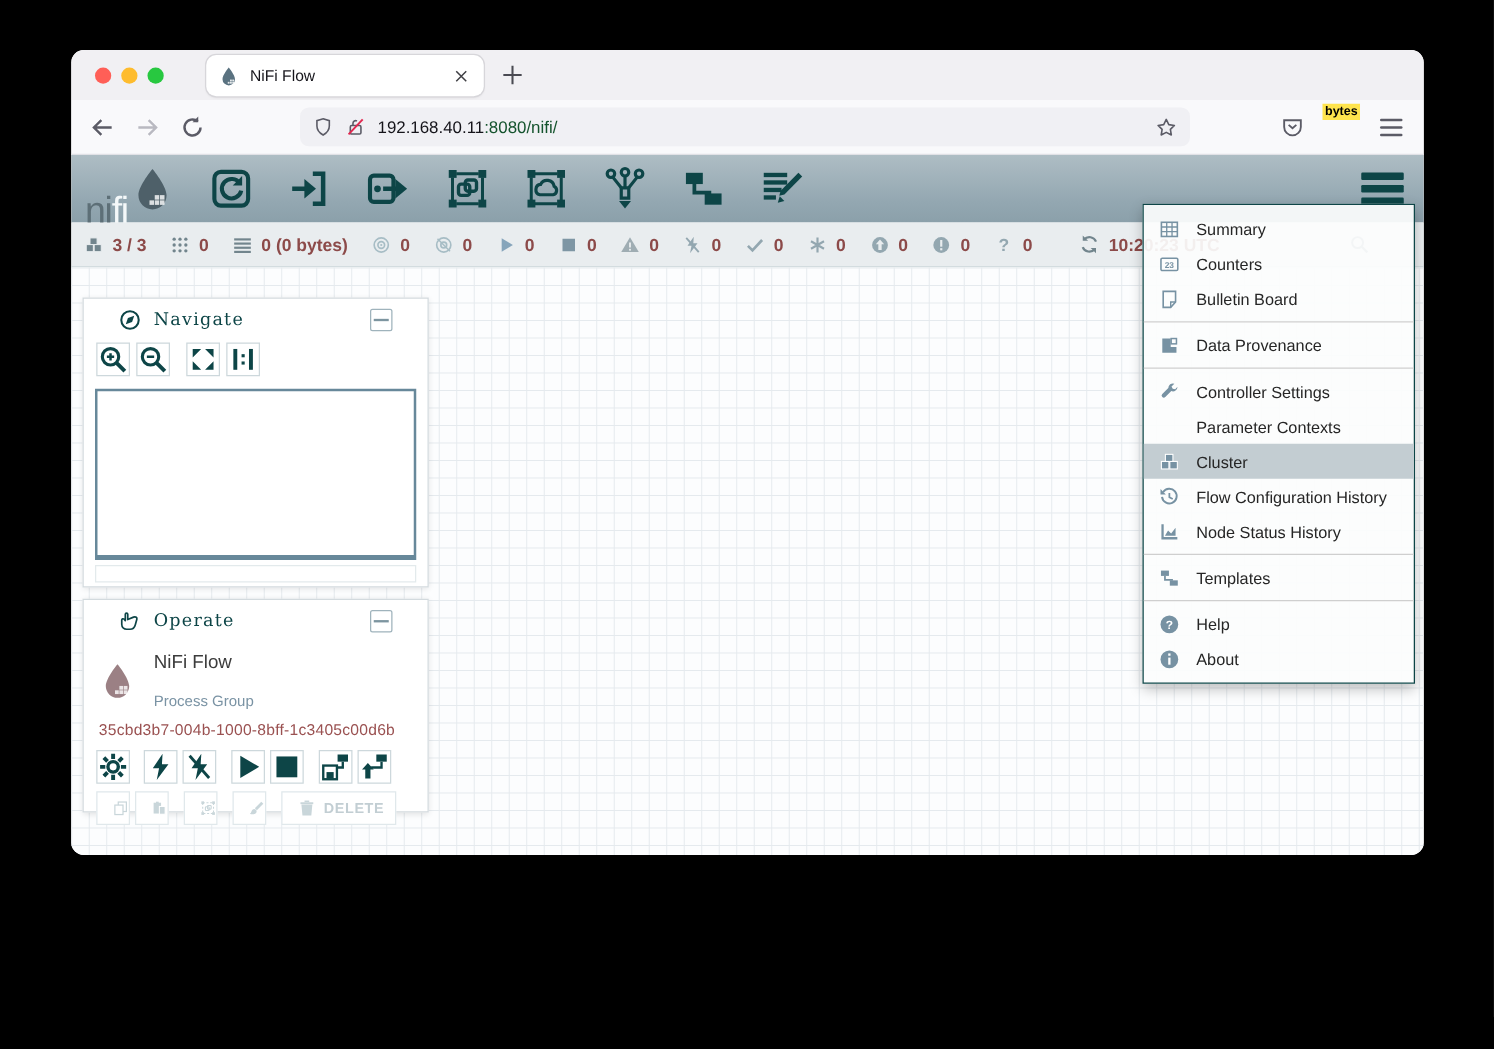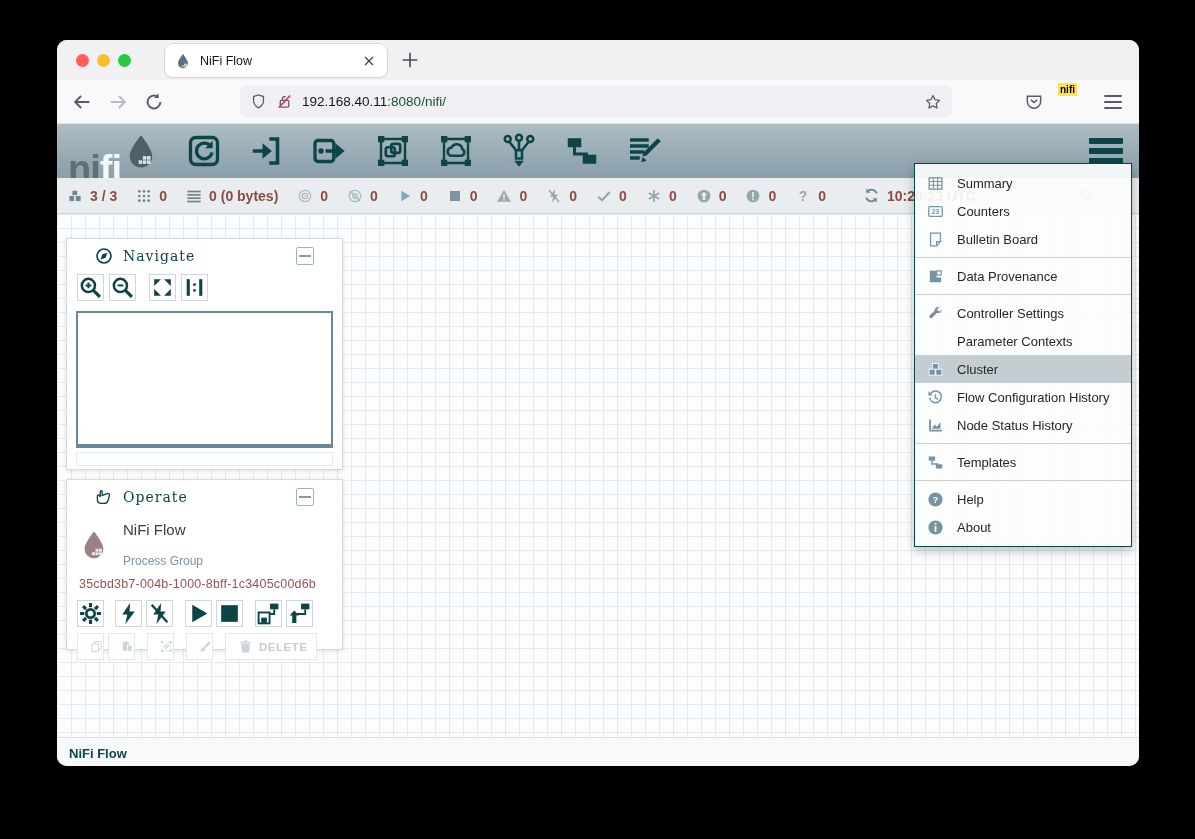--- a/index.html
+++ b/index.html
@@ -1,16 +1,16 @@
 <!DOCTYPE html>
 <html><head>
 <meta charset="utf-8">
 <style>
   html,body{margin:0;padding:0;background:#000;width:1195px;height:839px;font-family:"Liberation Sans",sans-serif;-webkit-font-smoothing:antialiased;}
-  .window{position:absolute;left:57px;top:40px;width:1082px;height:726px;border-radius:10px;overflow:hidden;background:#fff;box-shadow:0 18px 50px rgba(0,0,0,.6);}
+  .window{position:absolute;left:57px;top:40px;width:1082px;height:644px;border-radius:10px;overflow:hidden;background:#fff;box-shadow:0 18px 50px rgba(0,0,0,.6);}
   
   .tabbar{height:40px;background:#f1f0f3;display:flex;align-items:center;position:relative;}
   .lights{display:flex;gap:8px;margin-left:19px;}
   .light{width:13px;height:13px;border-radius:50%;}
   .light.red{background:#ff5f57}.light.yellow{background:#febc2e}.light.green{background:#28c840}
   .tab{position:absolute;left:108px;top:4px;width:222px;height:33px;background:#fff;border-radius:8px;box-shadow:0 0 0 1px #d7d6da,0 1px 2px rgba(0,0,0,.08);display:flex;align-items:center;padding:0 10px;box-sizing:border-box;}
   .tab .fav{width:16px;height:16px;color:#5a7280;flex:0 0 auto;}
   .tab .title{font-size:12.5px;color:#15141a;margin-left:9px;flex:1;}
   .tab .close{width:16px;height:16px;color:#3f3f44;}
   .newtab{position:absolute;left:342px;top:9px;width:22px;height:22px;color:#4a4a52;}
@@ -25,21 +25,21 @@
   .rightbtns{position:absolute;right:0;top:0;height:43px;display:flex;align-items:center;}
   .pocket{width:20px;height:20px;color:#5b5b66;margin-right:20px;}
   .avatar{position:relative;width:20px;height:20px;margin-right:20px;}
   .avatar .face{width:19px;height:19px;border-radius:50%;background:radial-gradient(circle at 50% 35%,#f5b06a 0 45%,#e08034 100%);}
   .avatar .badge{position:absolute;left:-6px;top:-9px;background:#ffe44d;color:#000;font-size:10px;font-weight:bold;padding:0 2px;line-height:13px;}
   .burger{width:18px;height:14px;display:flex;flex-direction:column;justify-content:space-between;margin-right:17px;}
   .burger i{display:block;height:2px;background:#5b5b66;border-radius:1px;}
   
   .nifi-header{height:54px;background:linear-gradient(180deg,#aebdc4 0%,#93a7b1 70%,#8ba0aa 100%);display:flex;align-items:center;position:relative;}
   .logo{display:flex;align-items:center;margin-left:11px;}
-  .logo .t{font-size:38px;font-weight:bold;letter-spacing:-1px;margin-top:36px;}
+  .logo .t{font-size:30px;font-weight:normal;letter-spacing:-1px;margin-top:36px;}
   .logo .ni{color:#5d6f77}.logo .fi{color:#f4f8f9}
   .logo .drop{width:36px;height:38px;color:#4e6069;margin-left:2px;}
   .ctools{display:flex;align-items:center;margin-left:27px;gap:27px;}
   .ctool{width:36px;height:36px;color:#0d4547;cursor:grab;}
   .nifi-burger{position:absolute;right:16px;top:14px;width:34px;height:26px;display:flex;flex-direction:column;justify-content:space-between;}
   .nifi-burger i{display:block;height:6px;background:#0d4547;border-radius:1px;}
   
   .statusbar{height:35px;background:#e9edef;border-bottom:1px solid #ccd6da;display:flex;align-items:center;position:relative;font-weight:bold;}
   .status-items{display:flex;align-items:center;margin-left:10px;gap:19px;}
   .sitem{display:flex;align-items:center;gap:7px;}
@@ -160,21 +160,21 @@
     </div>
     <div class="rightbtns">
       <span class="pocket iconwrap">
           <svg viewBox="0 0 24 24" xmlns="http://www.w3.org/2000/svg">
             <path d="M4 5h16v6.5a8 8 0 0 1-16 0z" stroke="currentColor" stroke-width="1.8" fill="none"></path>
             <path d="M8.3 9.5l3.7 3.2 3.7-3.2" stroke="currentColor" stroke-width="1.8" fill="none"></path>
           </svg>
         </span>
       <span class="avatar">
         <span class="face"></span>
-        <span class="badge">nifi</span>
+        <span class="badge">bytes</span>
       </span>
       <span class="burger">
           <i></i>
           <i></i>
           <i></i>
         </span>
     </div>
   </div>
 
   <div class="nifi-header">

